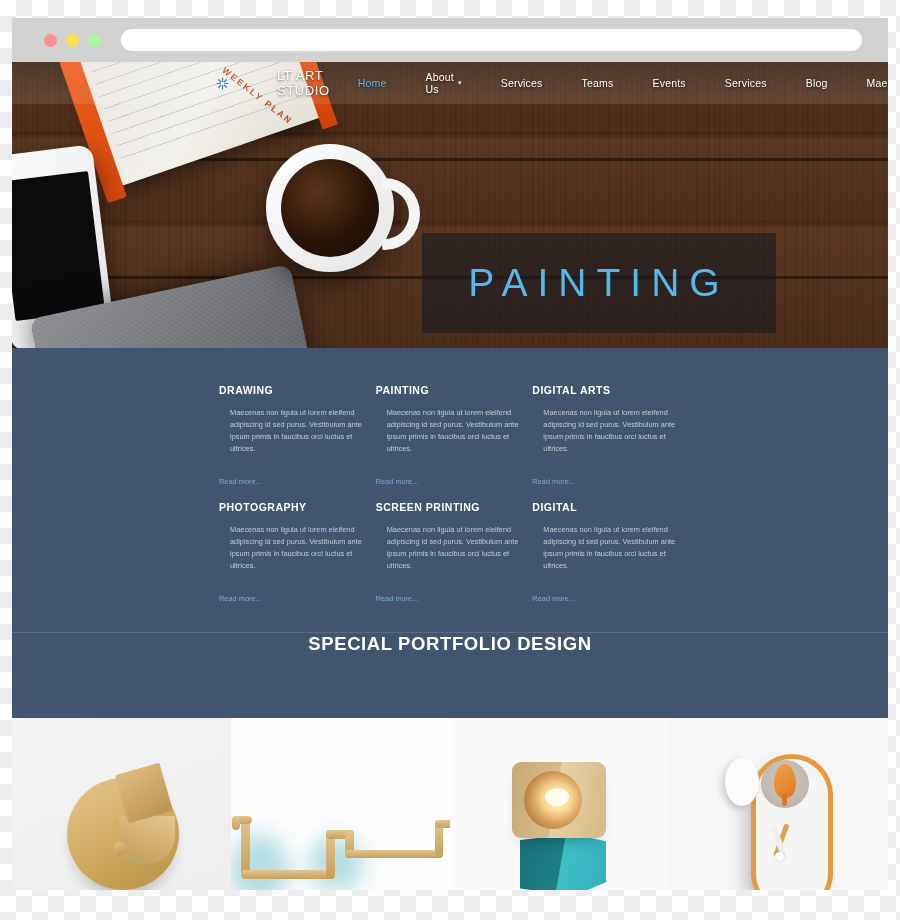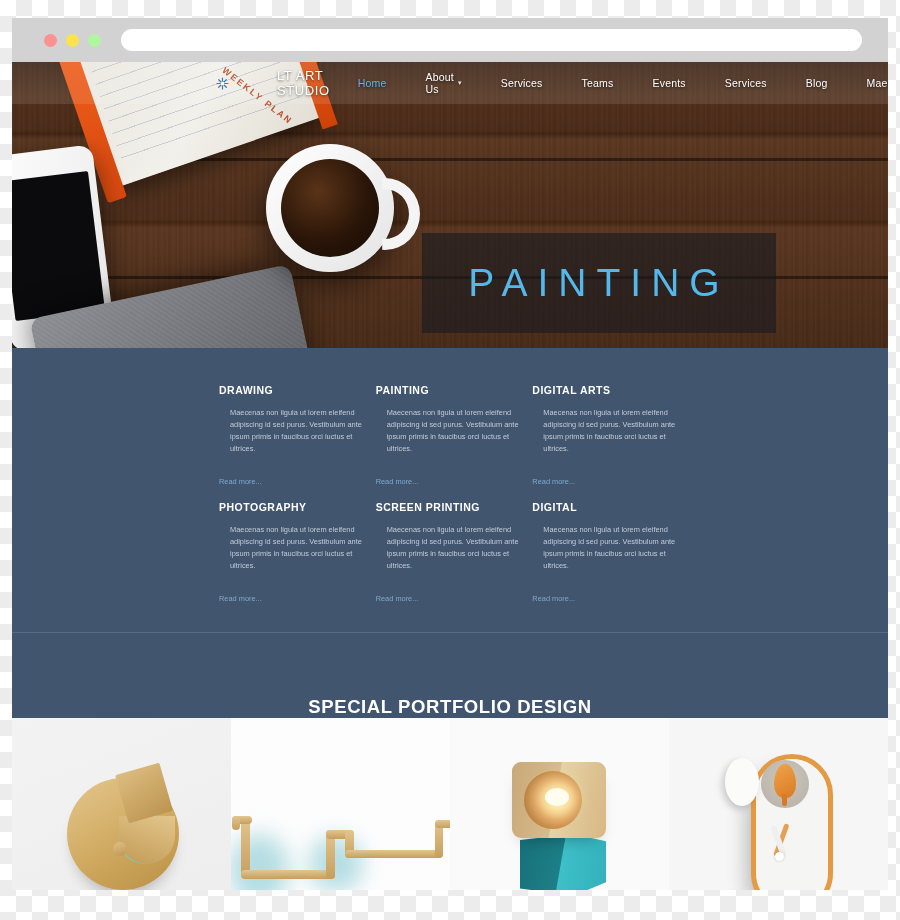--- a/index.html
+++ b/index.html
@@ -132,21 +132,21 @@
   }
   .svc p{
     margin:11px;color:#c3ccd8;font-size:7.4px;line-height:1.62;width:146px;
   }
   .svc a{
     display:inline-block;margin-top:11px;color:#7fa9cd;font-size:7.4px;text-decoration:none;
   }
   #svc-divider{height:1px;background:rgba(255,255,255,.13);margin-top:14px;}
 
   
-  #portfolio-band{background:#41556f;height:85px;display:flex;align-items:flex-end;justify-content:center;}
+  #portfolio-band{background:#41556f;height:85px;display:flex;align-items:flex-start;justify-content:center;}
   #portfolio-band h2{
     margin:0;color:#fff;font-size:18.5px;font-weight:bold;letter-spacing:.6px;
   }
 
   
   #portfolio-grid{display:flex;height:250px;background:#fff;}
   .pf{position:relative;overflow:hidden;background:#f2f2f2;}
   .pf.a{width:219px;background:linear-gradient(160deg,#f3f3f3,#ececed);}
   .pf.b{width:219px;background:#fdfdfd;}
   .pf.c{width:219px;background:#fafafa;}

